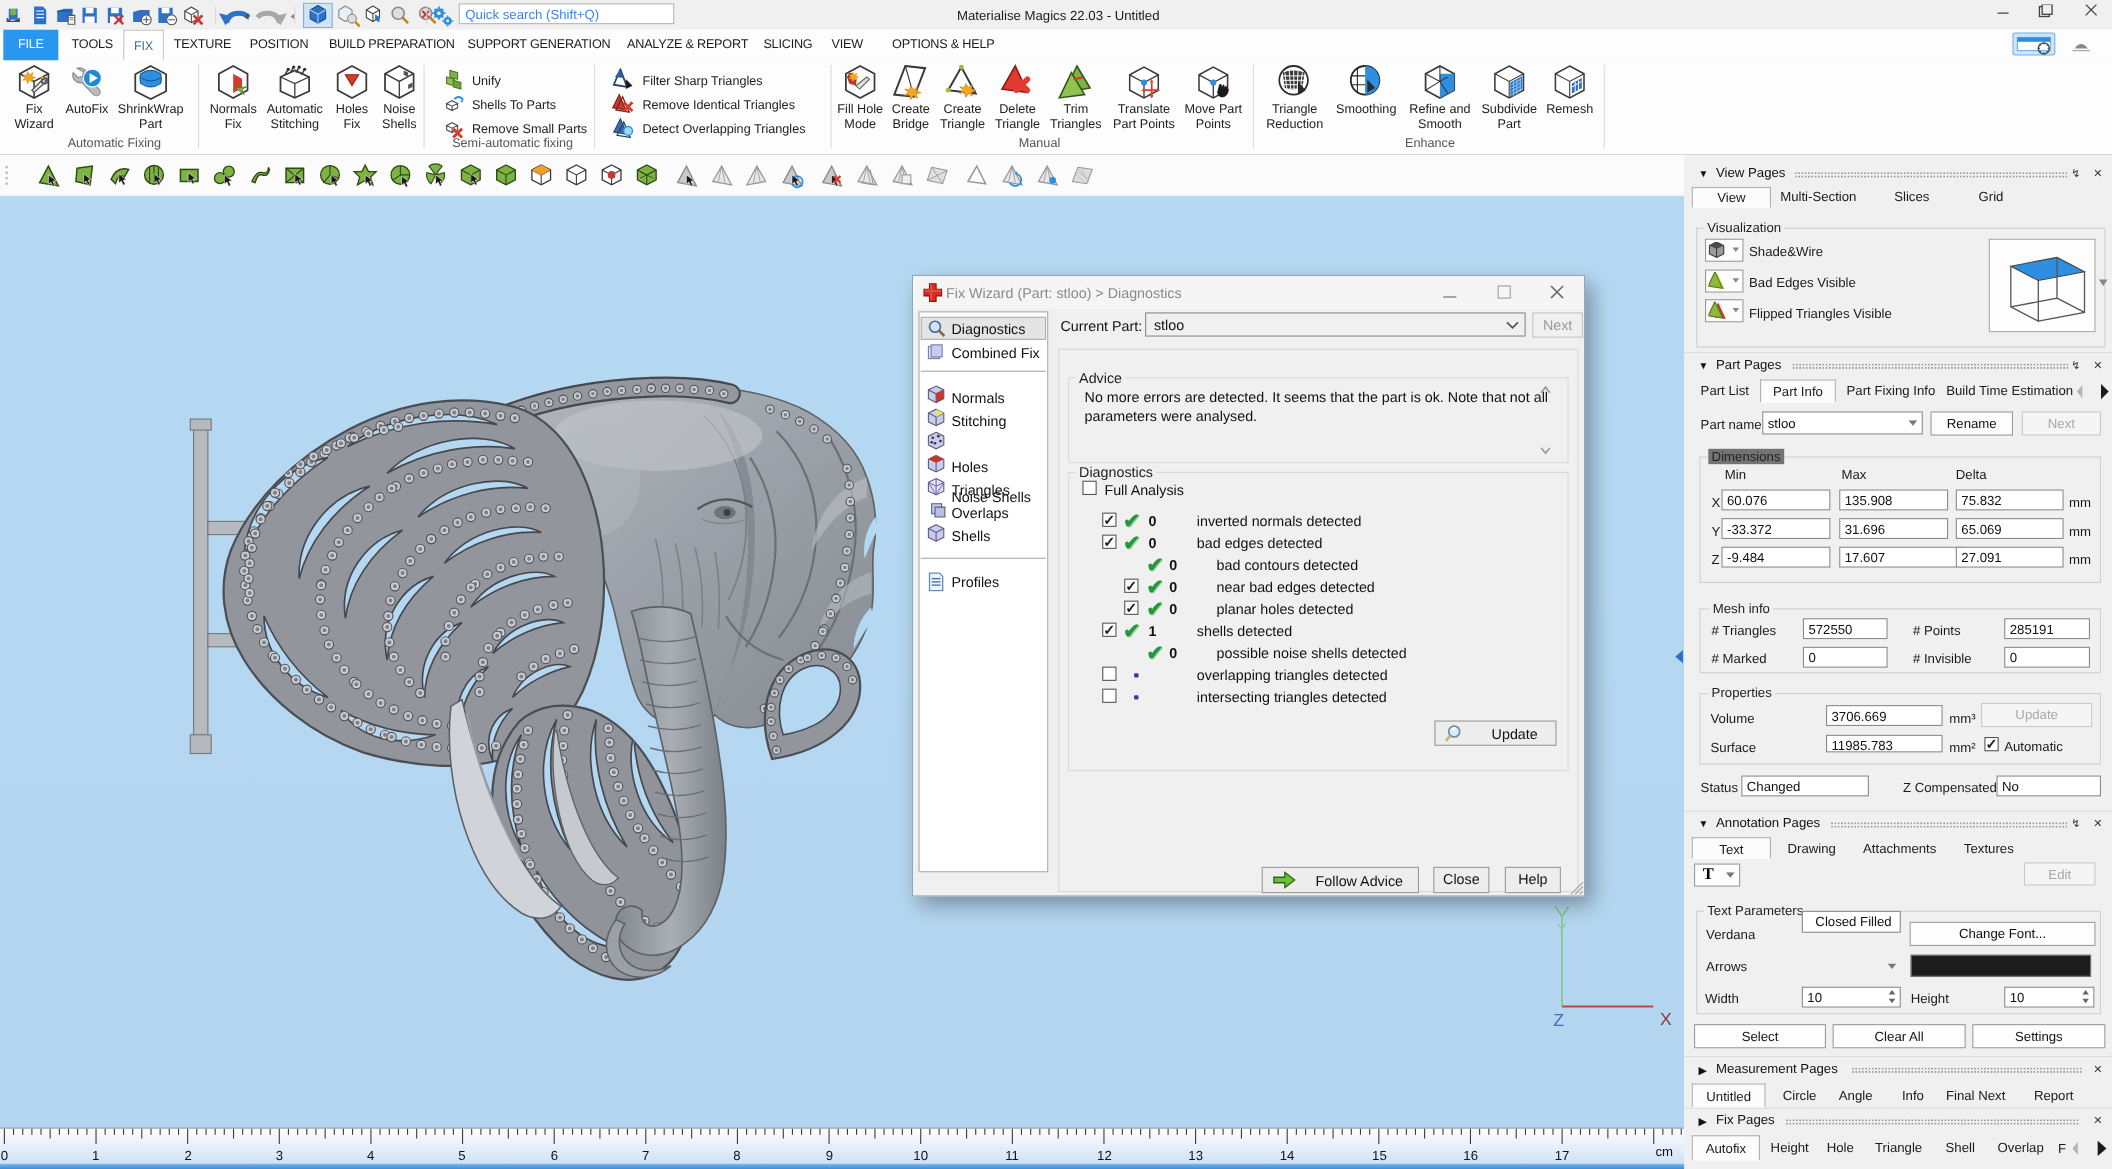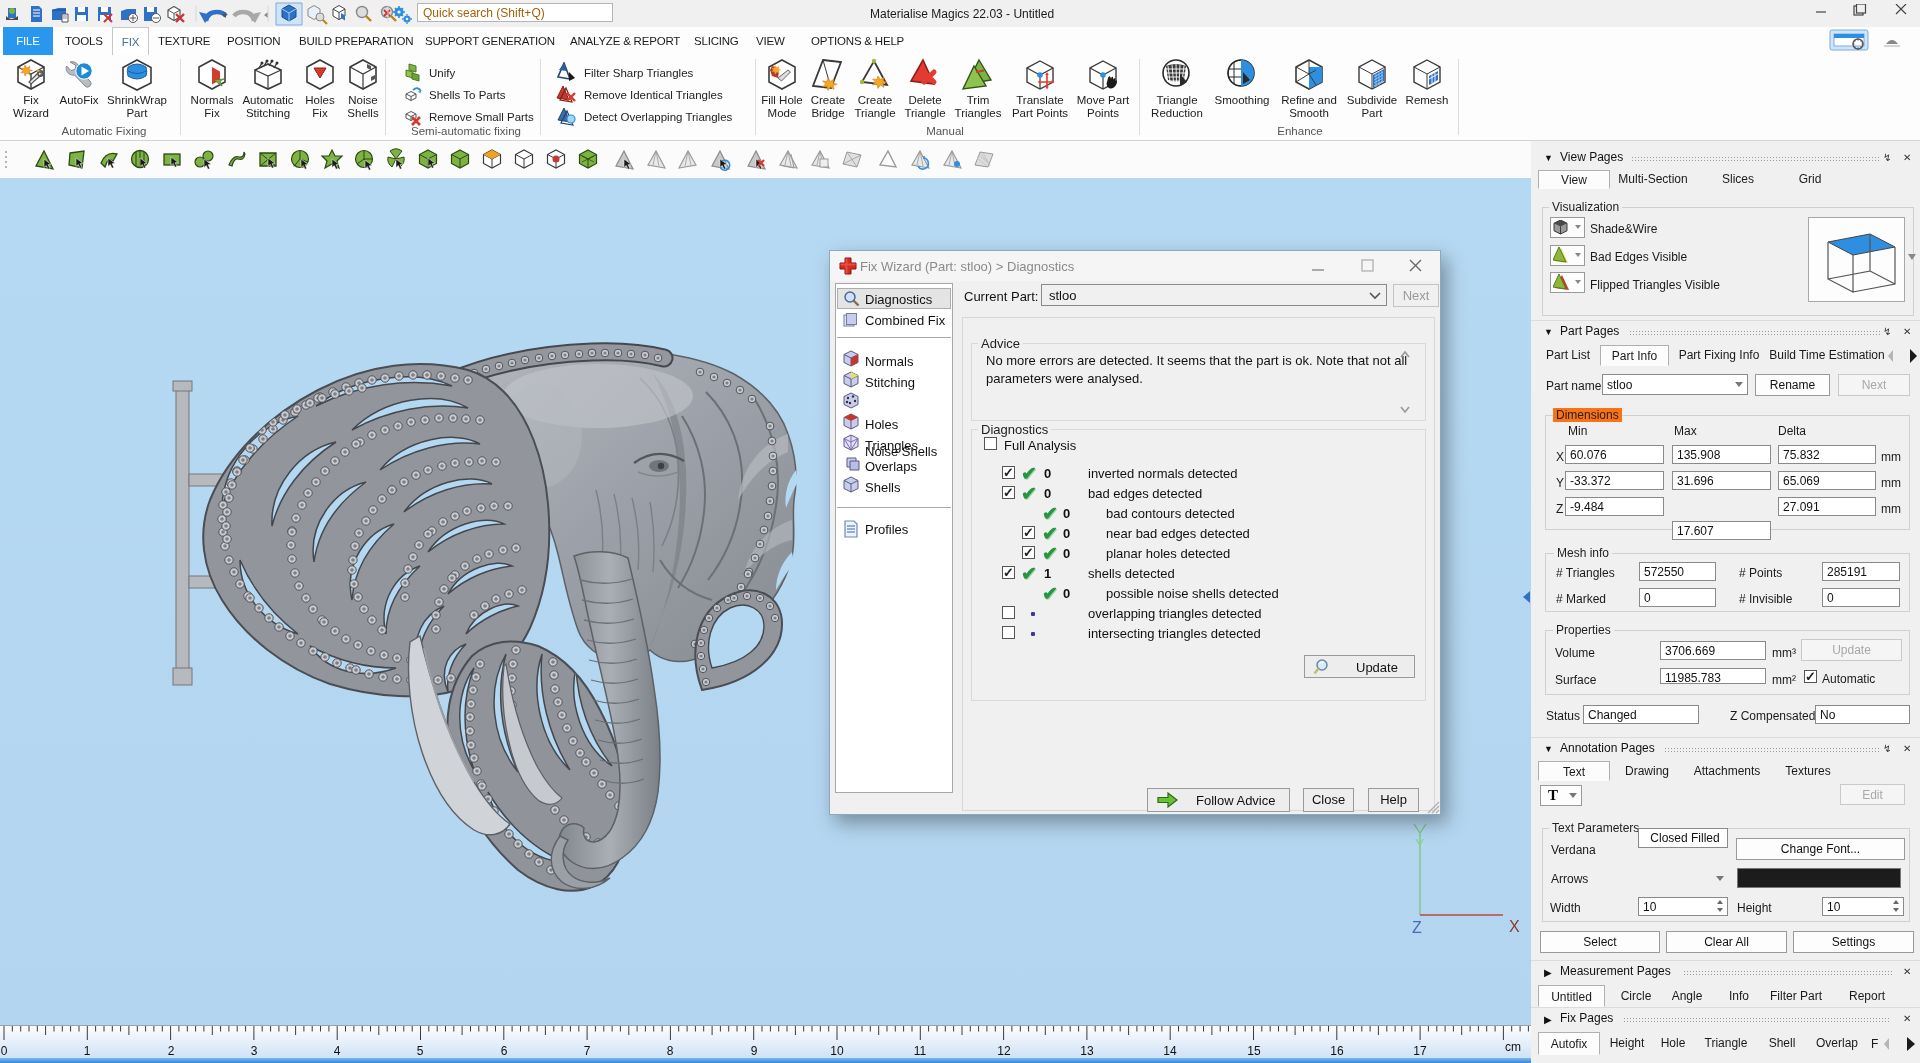--- a/index.html
+++ b/index.html
@@ -120,21 +120,21 @@
           <path d="M384 8 l6 6 m0 -6 l-6 6" stroke="#c33" stroke-width="1.8"></path>
     <circle cx="399" cy="10" r="4.6" fill="#2e8fe0"></circle>
           <circle cx="399" cy="10" r="1.6" fill="#fff"></circle>
           <path d="M399 4 v2 M399 14 v2 M393 10 h2 M403 10 h2 M395 6 l1.4 1.4 M401.6 12.6 l1.4 1.4 M403 6 l-1.4 1.4 M396.4 12.6 L395 14" stroke="#2e8fe0" stroke-width="1.6"></path>
           <circle cx="407" cy="17" r="3.6" fill="#2e8fe0"></circle>
           <circle cx="407" cy="17" r="1.3" fill="#fff"></circle>
           <path d="M407 12 v1.6 M407 20.4 v1.6 M402 17 h1.6 M410.4 17 h1.6" stroke="#2e8fe0" stroke-width="1.4"></path>
     </g>
         <path d="M196 4 v16 M268 4 v16 M388 4 v16" stroke="#d8d8d8"></path>
   </svg>
-  <div class="abs" style="left:417px;top:3px;width:196px;height:19px;background:#fff;border:1px solid #b5b5b5;font-size:12px;color:#a16207;line-height:18px;padding-left:5px;">Quick search (Shift+Q)</div>
+  <div class="abs" style="left:417px;top:3px;width:196px;height:19px;background:#fff;border:1px solid #b5b5b5;font-size:12px;color:#3b82f6;line-height:18px;padding-left:5px;">Quick search (Shift+Q)</div>
   <svg class="abs" style="left:1812px;top:4px;" width="104" height="16" viewBox="0 0 104 16">
         <path d="M4 8 l10 0" stroke="#444" stroke-width="1.2"></path>
         <rect x="42" y="2" width="9" height="9" fill="none" stroke="#444" stroke-width="1.2"></rect>
         <rect x="44.5" y="0" width="9" height="9" fill="#f0f0f0" stroke="#444" stroke-width="1.2"></rect>
         <path d="M84 0 l10 10 m0 -10 l-10 10" stroke="#444" stroke-width="1.2"></path>
       </svg>
 </div>
 
 <div id="tabrow">
   <div class="mtab" id="tab-file" style="left:3px; width:50px;">FILE</div>
@@ -1452,37 +1452,37 @@
       </svg>
   <div class="ptxt2" style="left:15px;top:238px;">Part name</div>
   <div class="pin" style="left:71px;top:233px;width:146px;height:21px;line-height:20px;">stloo</div>
   <svg class="abs" style="left:204px;top:241px;" width="10" height="7">
         <path d="M0 0 L8 0 L4 5 Z" fill="#777"></path>
       </svg>
   <div class="pbtn" style="left:224px;top:233px;width:75px;height:22px;line-height:21px;">Rename</div>
   <div class="pbtn dis" style="left:307px;top:233px;width:72px;height:22px;line-height:21px;">Next</div>
 
   <div class="gbox" style="left:14px;top:274px;width:365px;height:115px;border-color:#d0d0d0;"></div>
-  <div class="glabel" style="left:22px;top:267px;background:#f97316;font-size:12px;">Dimensions</div>
+  <div class="glabel" style="left:22px;top:267px;background:#737373;font-size:12px;">Dimensions</div>
   <div class="ptxt2" style="left:37px;top:283px;">Min</div>
   <div class="ptxt2" style="left:143px;top:283px;">Max</div>
   <div class="ptxt2" style="left:247px;top:283px;">Delta</div>
   <div class="ptxt2" style="left:25px;top:309px;">X</div>
   <div class="pin" style="left:34px;top:304px;width:99px;height:19px;line-height:18px;">60.076</div>
   <div class="pin" style="left:141px;top:304px;width:99px;height:19px;line-height:18px;">135.908</div>
   <div class="pin" style="left:247px;top:304px;width:98px;height:19px;line-height:18px;">75.832</div>
   <div class="ptxt2" style="left:350px;top:309px;">mm</div>
   <div class="ptxt2" style="left:25px;top:335px;">Y</div>
   <div class="pin" style="left:34px;top:330px;width:99px;height:19px;line-height:18px;">-33.372</div>
   <div class="pin" style="left:141px;top:330px;width:99px;height:19px;line-height:18px;">31.696</div>
   <div class="pin" style="left:247px;top:330px;width:98px;height:19px;line-height:18px;">65.069</div>
   <div class="ptxt2" style="left:350px;top:335px;">mm</div>
   <div class="ptxt2" style="left:25px;top:361px;">Z</div>
   <div class="pin" style="left:34px;top:356px;width:99px;height:19px;line-height:18px;">-9.484</div>
-  <div class="pin" style="left:141px;top:356px;width:99px;height:19px;line-height:18px;margin-top:24px;">17.607</div>
+  <div class="pin" style="left:141px;top:356px;width:115px;height:19px;line-height:18px;">17.607</div>
   <div class="pin" style="left:247px;top:356px;width:98px;height:19px;line-height:18px;">27.091</div>
   <div class="ptxt2" style="left:350px;top:361px;">mm</div>
 
   <div class="gbox" style="left:14px;top:412px;width:365px;height:59px;border-color:#d0d0d0;"></div>
   <div class="glabel" style="left:23px;top:405px;background:#f0f0f0;font-size:12px;">Mesh info</div>
   <div class="ptxt2" style="left:25px;top:425px;"># Triangles</div>
   <div class="pin" style="left:108px;top:421px;width:77px;height:19px;line-height:18px;">572550</div>
   <div class="ptxt2" style="left:208px;top:425px;"># Points</div>
   <div class="pin" style="left:291px;top:421px;width:78px;height:19px;line-height:18px;">285191</div>
   <div class="ptxt2" style="left:25px;top:451px;"># Marked</div>
@@ -1555,21 +1555,21 @@
   <div class="phead" style="top:822px;">
     <div class="tri" style="font-size:10px;">▶</div>
         <div class="ptxt" style="left:29px;">Measurement Pages</div>
     <div class="pdots" style="left:152px;width:210px;"></div>
     <div class="picon" style="left:372px;">✕</div>
   </div>
   <div class="ptab on" style="left:7px;top:844px;width:67px;height:22px;line-height:22px;">Untitled</div>
   <div class="ptab" style="left:82px;top:844px;width:46px;height:22px;line-height:22px;">Circle</div>
   <div class="ptab" style="left:134px;top:844px;width:44px;height:22px;line-height:22px;">Angle</div>
   <div class="ptab" style="left:188px;top:844px;width:40px;height:22px;line-height:22px;">Info</div>
-  <div class="ptab" style="left:232px;top:844px;width:66px;height:22px;line-height:22px;">Filter Part</div>
+  <div class="ptab" style="left:232px;top:844px;width:66px;height:22px;line-height:22px;">Final Next</div>
   <div class="ptab" style="left:308px;top:844px;width:56px;height:22px;line-height:22px;">Report</div>
 
   <div class="abs" style="left:0;top:866px;width:389px;height:1px;background:#dcdcdc;"></div>
 
   <div class="phead" style="top:869px;">
     <div class="tri" style="font-size:10px;">▶</div>
         <div class="ptxt" style="left:29px;">Fix Pages</div>
     <div class="pdots" style="left:92px;width:268px;"></div>
     <div class="picon" style="left:372px;">✕</div>
   </div>

